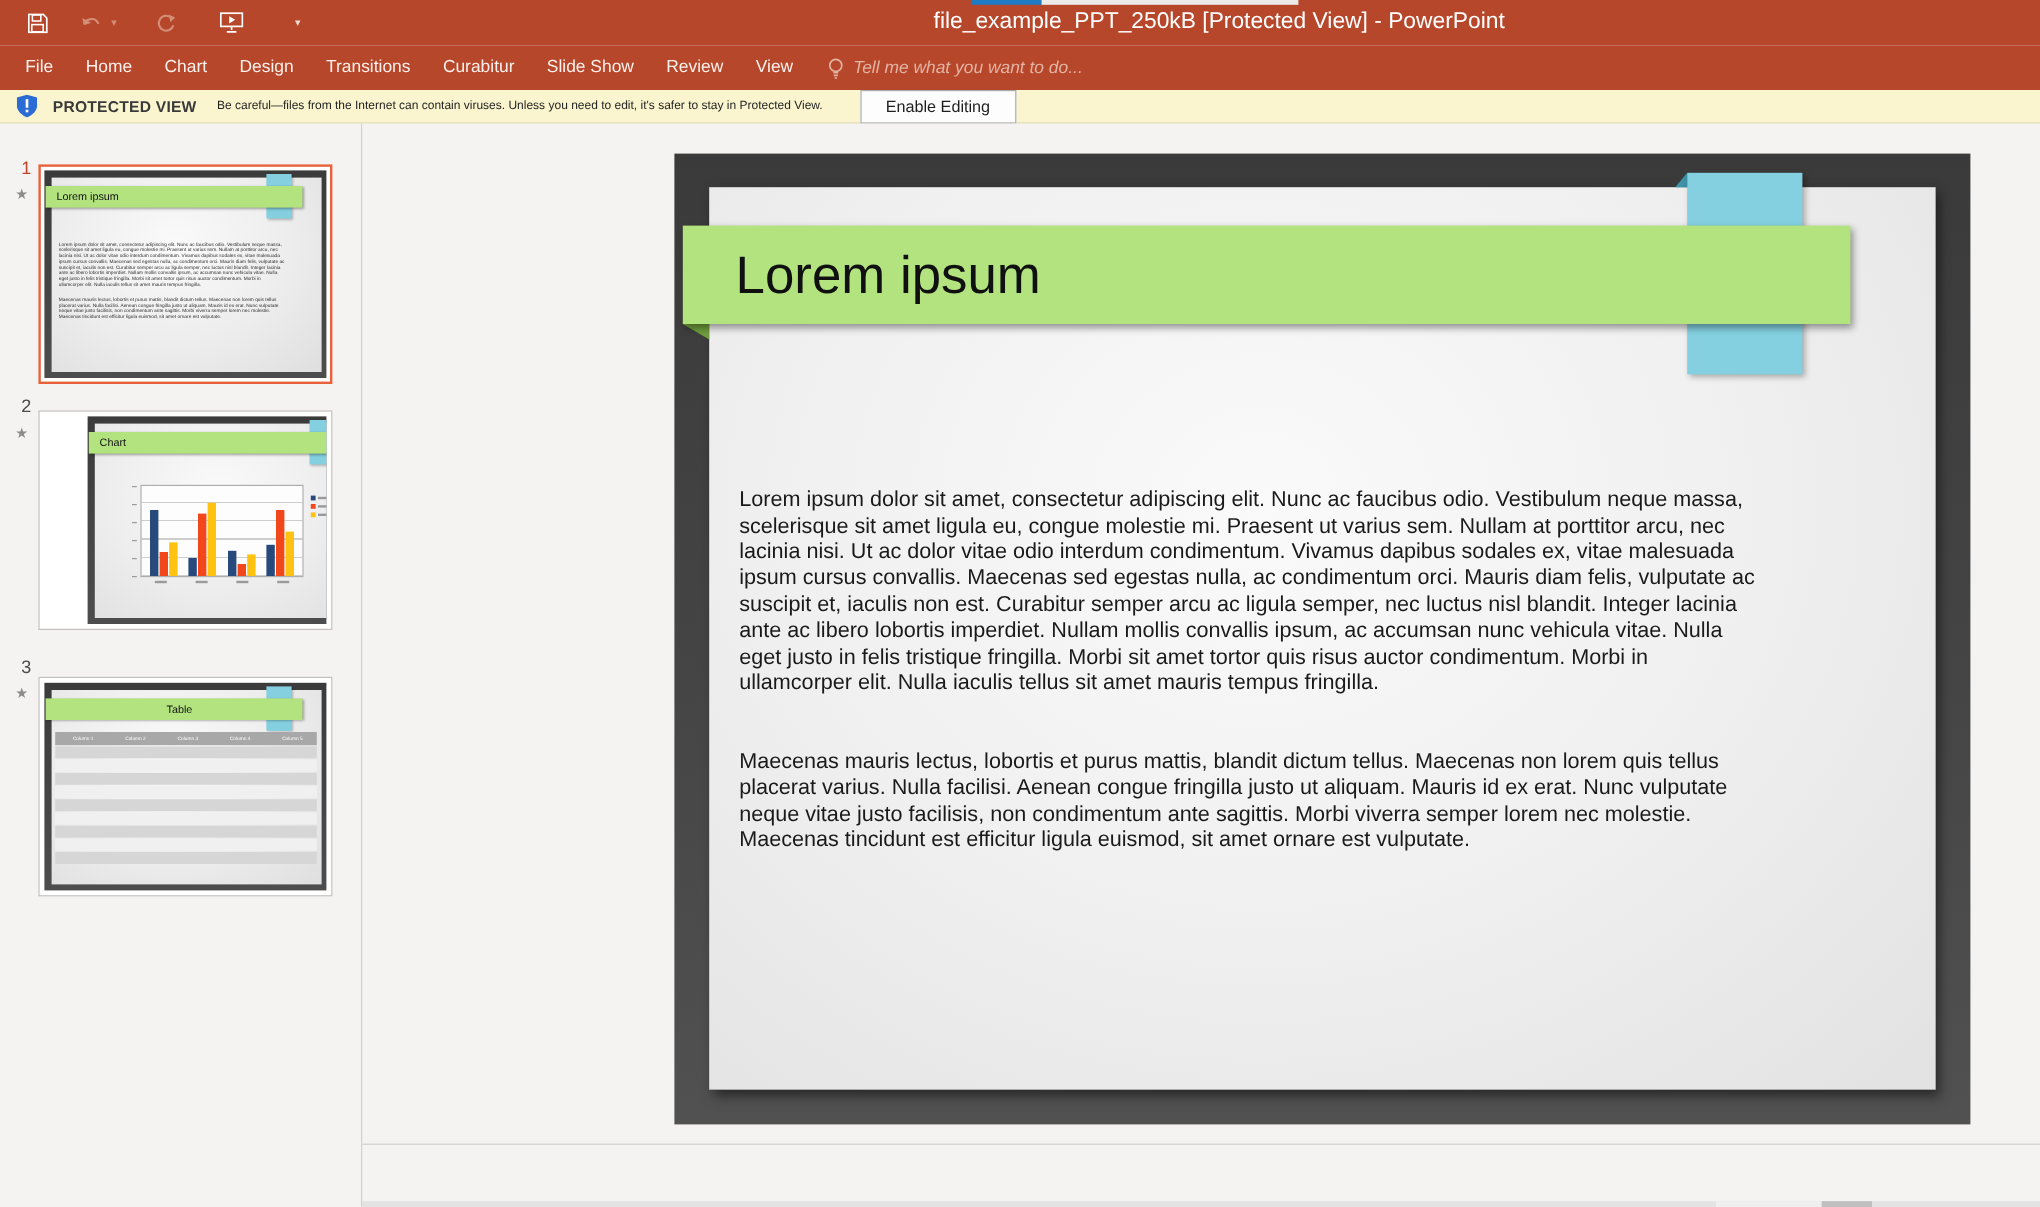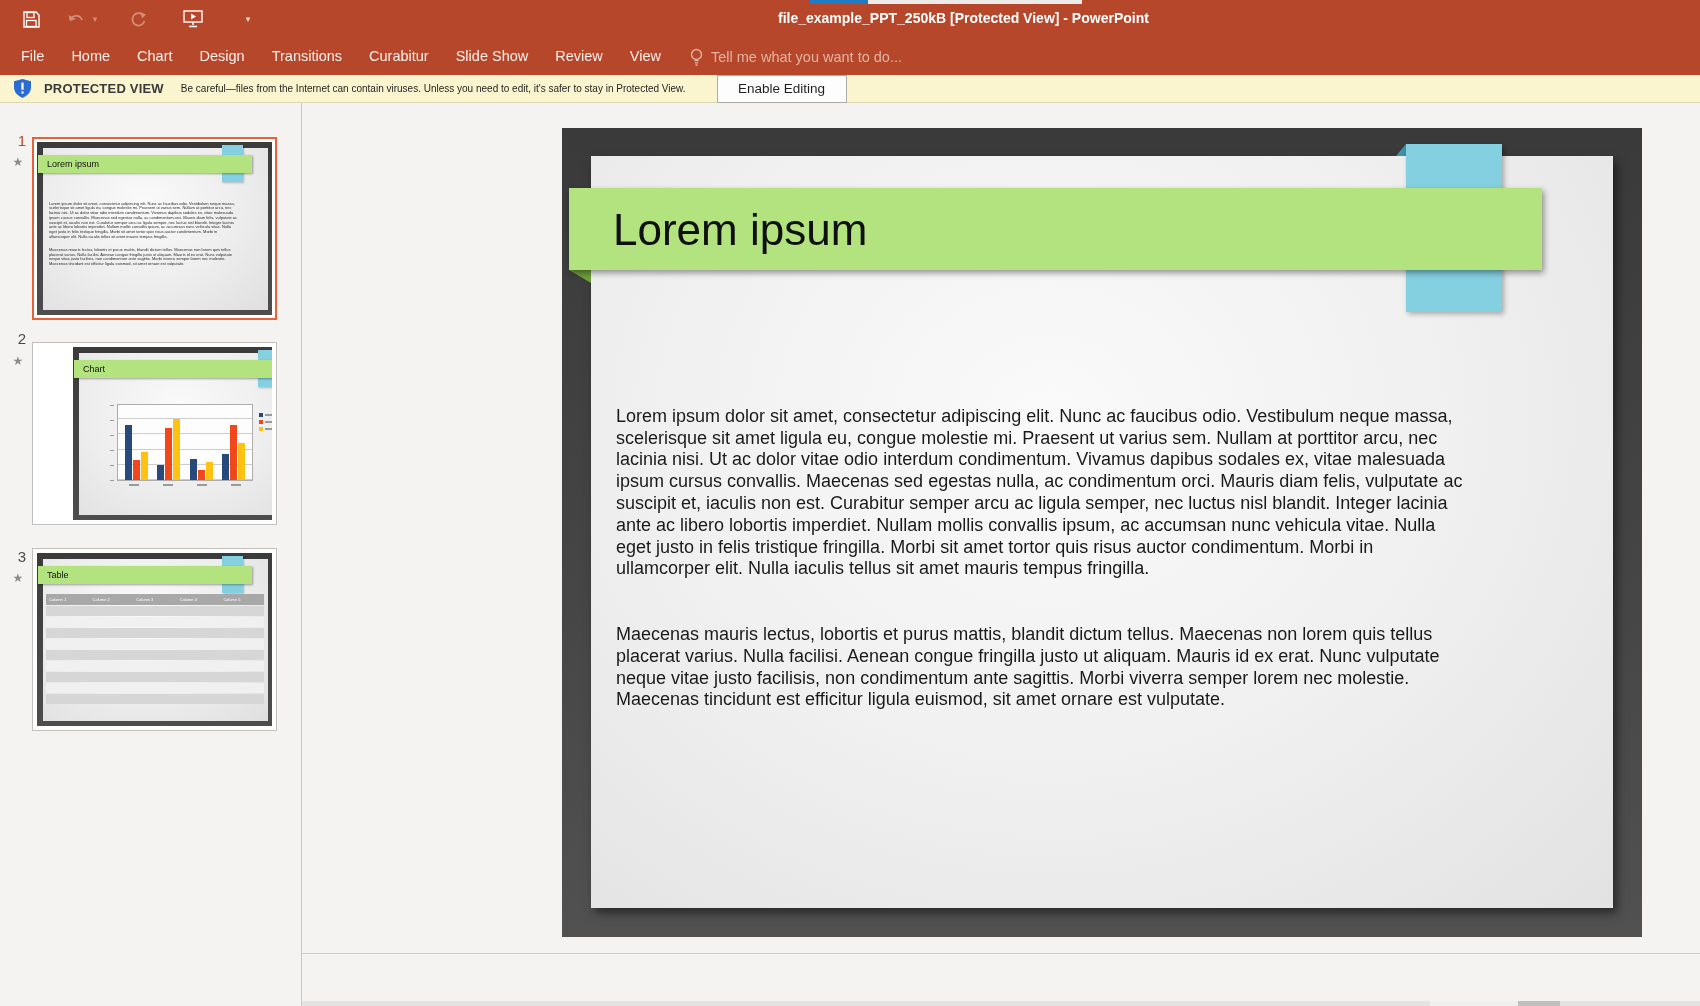--- a/index.html
+++ b/index.html
@@ -4,31 +4,31 @@
 <style>
   * { box-sizing: border-box; margin: 0; padding: 0; }
   html,body { width:1700px; height:1006px; overflow:hidden;
     font-family:"Liberation Sans", sans-serif; background:#F3F2F1; }
 
   
   .titlebar { position:absolute; left:0; top:0; width:1700px; height:38px; background:#B7472A; }
   .progress-blue  { position:absolute; left:810px; top:0; width:58px;  height:4px; background:#1E7BC4; }
   .progress-track { position:absolute; left:868px; top:0; width:214px; height:4px; background:#ECEBE9; }
   .win-title { position:absolute; left:778px; top:0; height:38px; line-height:36px;
-    color:#FFFFFF; font-size:14px; white-space:nowrap;font-weight:bold; }
+    color:#FFFFFF; font-size:19px; white-space:nowrap; }
   .qat { position:absolute; left:0; top:6px; height:26px; }
   .qat-btn { position:absolute; top:0; width:26px; height:26px; display:flex; align-items:center; justify-content:center; }
   .qat-caret { color:#F0D9D0; font-size:9px; }
 
   
   .tabrow { position:absolute; left:0; top:38px; width:1700px; height:37px; background:#B7472A;
     display:flex; align-items:center; padding-left:21px; }
   .tab { color:#FBF0EC; font-size:14.5px; margin-right:27px; height:37px; line-height:37px; white-space:nowrap; cursor:default; }
   .tellme { display:flex; align-items:center; height:37px; margin-left:2px; }
-  .tellme-text { color:#E2B3A3; font-size:14.5px; margin-left:8px; white-space:nowrap; }
+  .tellme-text { color:#E2B3A3; font-size:14.5px; margin-left:8px; white-space:nowrap;font-style:italic; }
 
   
   .msgbar { position:absolute; left:0; top:75px; width:1700px; height:28px; background:#FAF5CE;
     border-bottom:1px solid #DCD8B0; display:flex; align-items:center; }
   .shield { margin-left:14px; }
   .pv-label { font-size:13px; font-weight:bold; color:#3A3A3A; margin-left:13px; letter-spacing:0.2px; }
   .pv-msg { font-size:10px; color:#1F1F1F; margin-left:17px; }
   .pv-btn { margin-left:31px; width:130px; height:28px; background:#FDFDFD; border:1px solid #ABABAB;
     font-size:13.5px; color:#1F1F1F; font-family:"Liberation Sans",sans-serif; }
 
@@ -264,21 +264,21 @@
             <div class="legend-row">
               <div class="legend-swatch" style="background: rgb(255, 194, 17);"></div>
               <div class="legend-line"></div>
             </div>
           </div>
       </div>
     </div>
 
     <div class="thumb-num" style="top:445px;">3</div>
     <div class="thumb-star" style="top:468px;">★</div>
-    <div class="thumb" style="top:445px;">
+    <div class="thumb" style="top:461px;text-align:center;">
       <div class="mini-slide">
         <div class="mini-paper"></div>
         <div class="mini-ribbon"></div>
         <div class="mini-banner">Table</div>
         <div class="mini-table">
           <div class="t3head">
               <div>Column 1</div>
               <div>Column 2</div>
               <div>Column 3</div>
               <div>Column 4</div>

